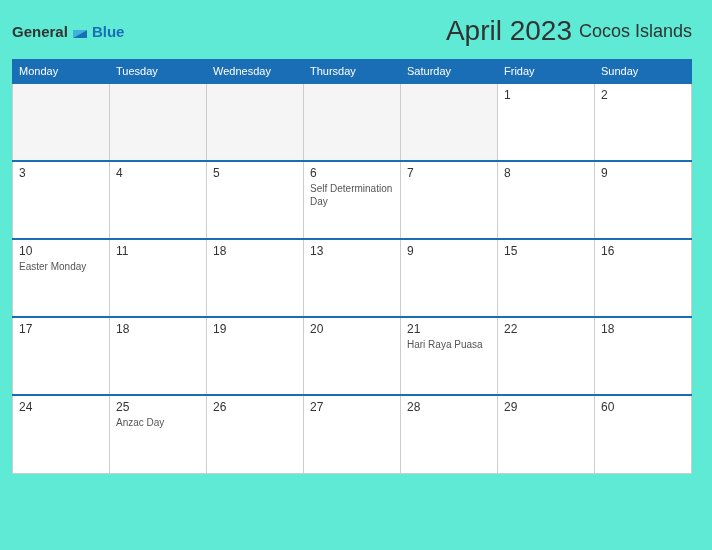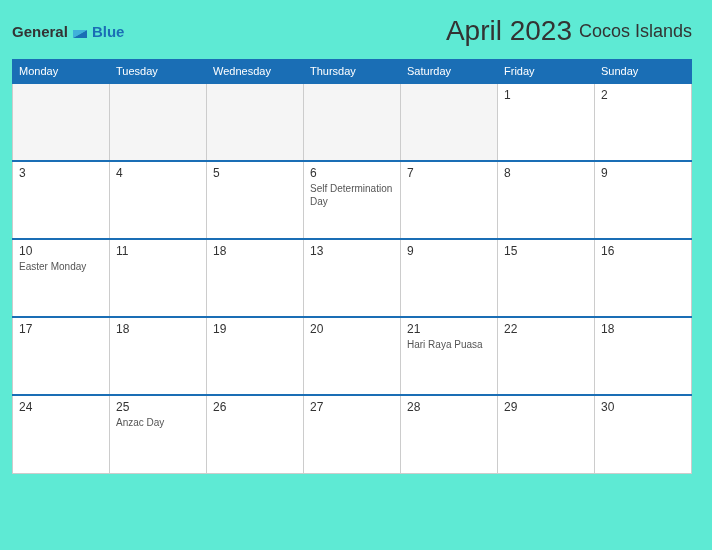--- a/index.html
+++ b/index.html
@@ -228,18 +228,18 @@
           <td>
             <span class="day-num">27</span>
           </td>
           <td>
             <span class="day-num">28</span>
           </td>
           <td>
             <span class="day-num">29</span>
           </td>
           <td>
-            <span class="day-num">30</span>
+            <span class="day-num">60</span>
           </td>
         </tr>
       </tbody>
   </table>
 </div>
 
 </body></html>

